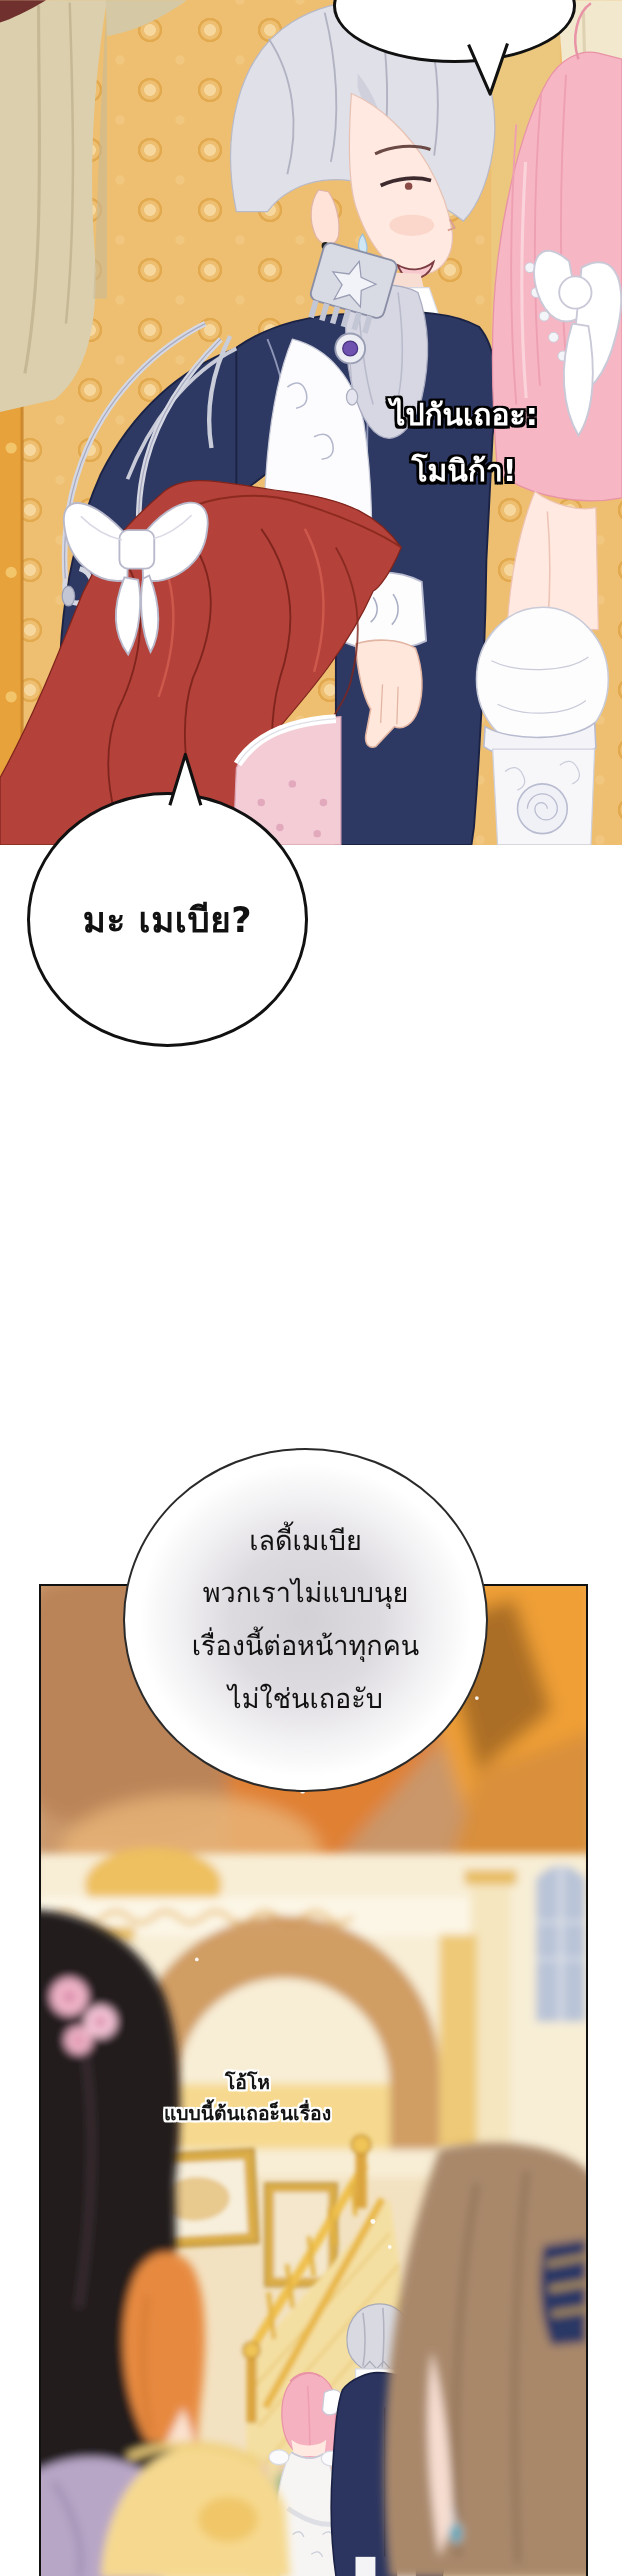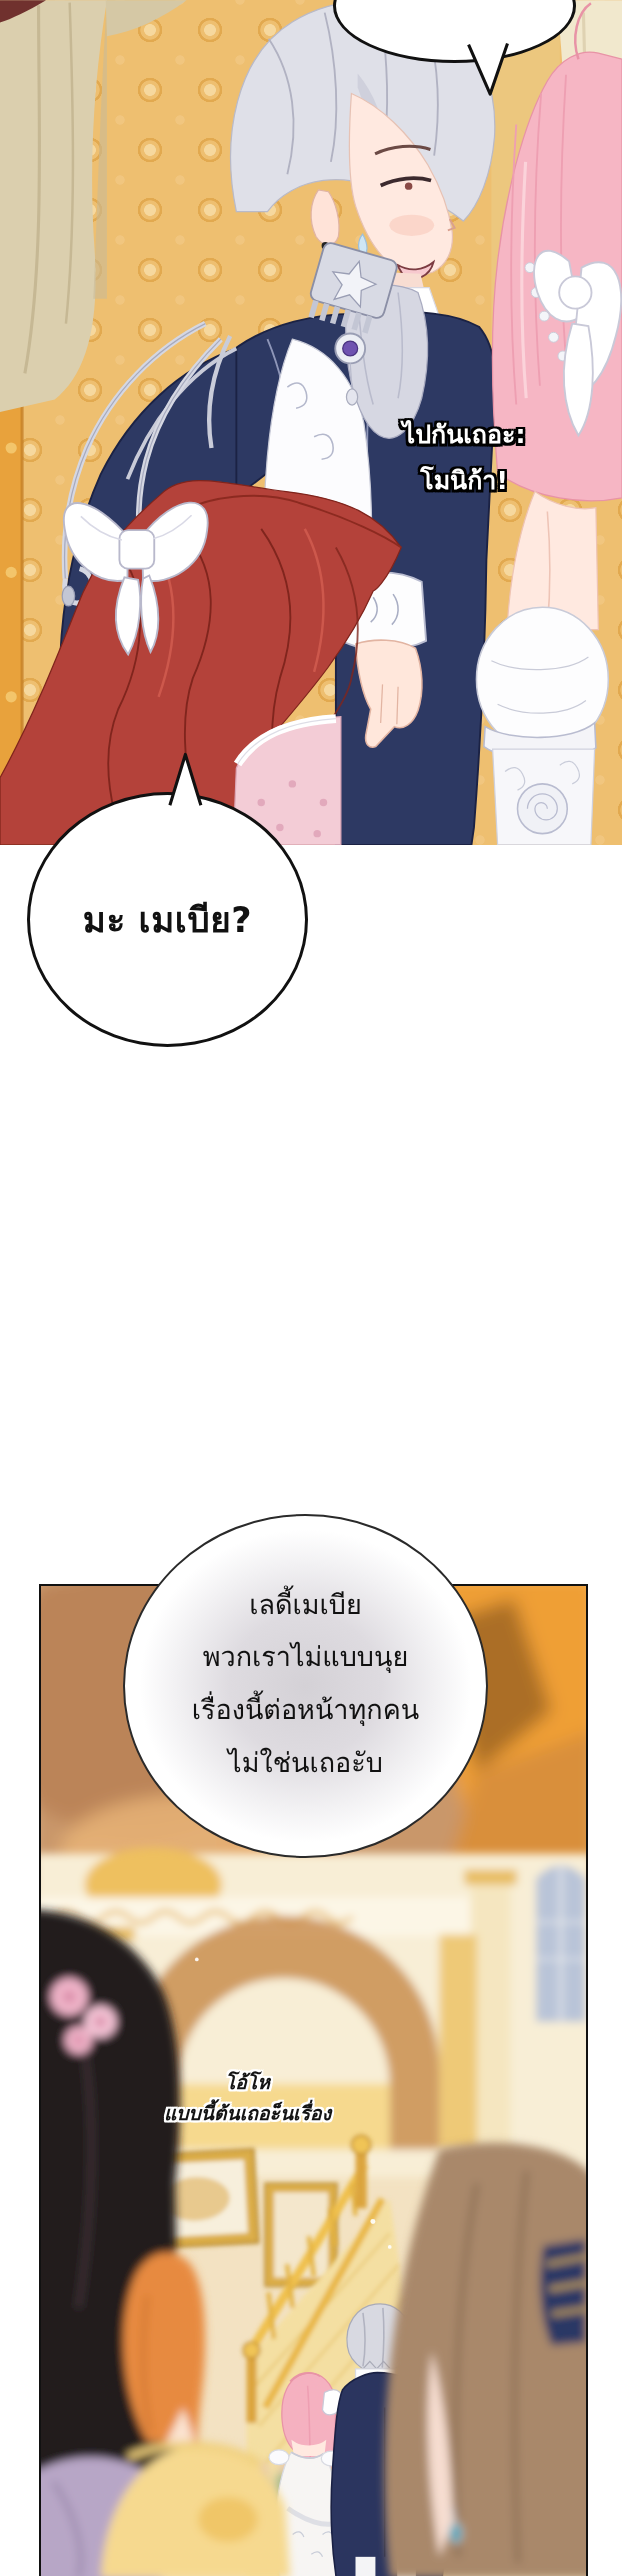--- a/index.html
+++ b/index.html
@@ -25,41 +25,39 @@
     background:#f3e2c2;
   }
   .panel-2 svg{position:absolute;left:0;top:0;}
   .bubble{position:absolute;background:#ffffff;border:3.1px solid #111;border-radius:50%;
     display:flex;align-items:center;justify-content:center;text-align:center;}
   .bubble-top{left:333px;top:-51px;width:237px;height:108px;z-index:6;}
   .tail{position:absolute;z-index:7;}
   .bubble-mabia{left:27px;top:792px;width:275px;height:249px;z-index:6;
     font-size:35px;font-weight:bold;color:#111;letter-spacing:0.6px;}
   .bubble-lady{
-    left:123px;top:1514px;width:361px;height:340px;z-index:6;
+    left:123px;top:1448px;width:361px;height:340px;z-index:6;
     border-width:2.5px;border-color:#2a2a2a;
     background:radial-gradient(closest-side,#d4d1d6 0%,#dedbe0 42%,#f2f1f3 72%,#ffffff 92%);
-    flex-direction:column;font-size:27px;line-height:1.95;color:#111;font-weight:500;font-family:Liberation Mono, monospace;
+    flex-direction:column;font-size:27px;line-height:1.95;color:#111;font-weight:500;
   }
   .caption{position:absolute;z-index:8;text-align:center;font-weight:bold;}
   .caption-monica{
-    left:383px;top:387px;width:162px;font-size:25px;line-height:1.85;color:#fff;
+    left:383px;top:387px;width:162px;font-size:30px;line-height:1.85;color:#fff;
     text-shadow:
       -2.5px -2.5px 0 #000,2.5px -2.5px 0 #000,-2.5px 2.5px 0 #000,2.5px 2.5px 0 #000,
       -2.5px 0 0 #000,2.5px 0 0 #000,0 -2.5px 0 #000,0 2.5px 0 #000,
       -1.2px -1.2px 0 #000,1.2px -1.2px 0 #000,-1.2px 1.2px 0 #000,1.2px 1.2px 0 #000;
-    margin-top: 25px;
   }
   .caption-whisper{
     left:92px;top:2068px;width:311px;font-size:19.3px;line-height:1.6;color:#141414;
     text-shadow:
       -1.9px -1.9px 0 #fff,1.9px -1.9px 0 #fff,-1.9px 1.9px 0 #fff,1.9px 1.9px 0 #fff,
       -1.9px 0 0 #fff,1.9px 0 0 #fff,0 -1.9px 0 #fff,0 1.9px 0 #fff,
       -0.9px -0.9px 0 #fff,0.9px -0.9px 0 #fff,-0.9px 0.9px 0 #fff,0.9px 0.9px 0 #fff;
-    font-style: italic;
   }
 </style>
 </head>
 <body>
 
 <div class="page">
 
   <section class="panel panel-1">
     <svg width="622" height="845" viewBox="0 0 1000 1358">
 

